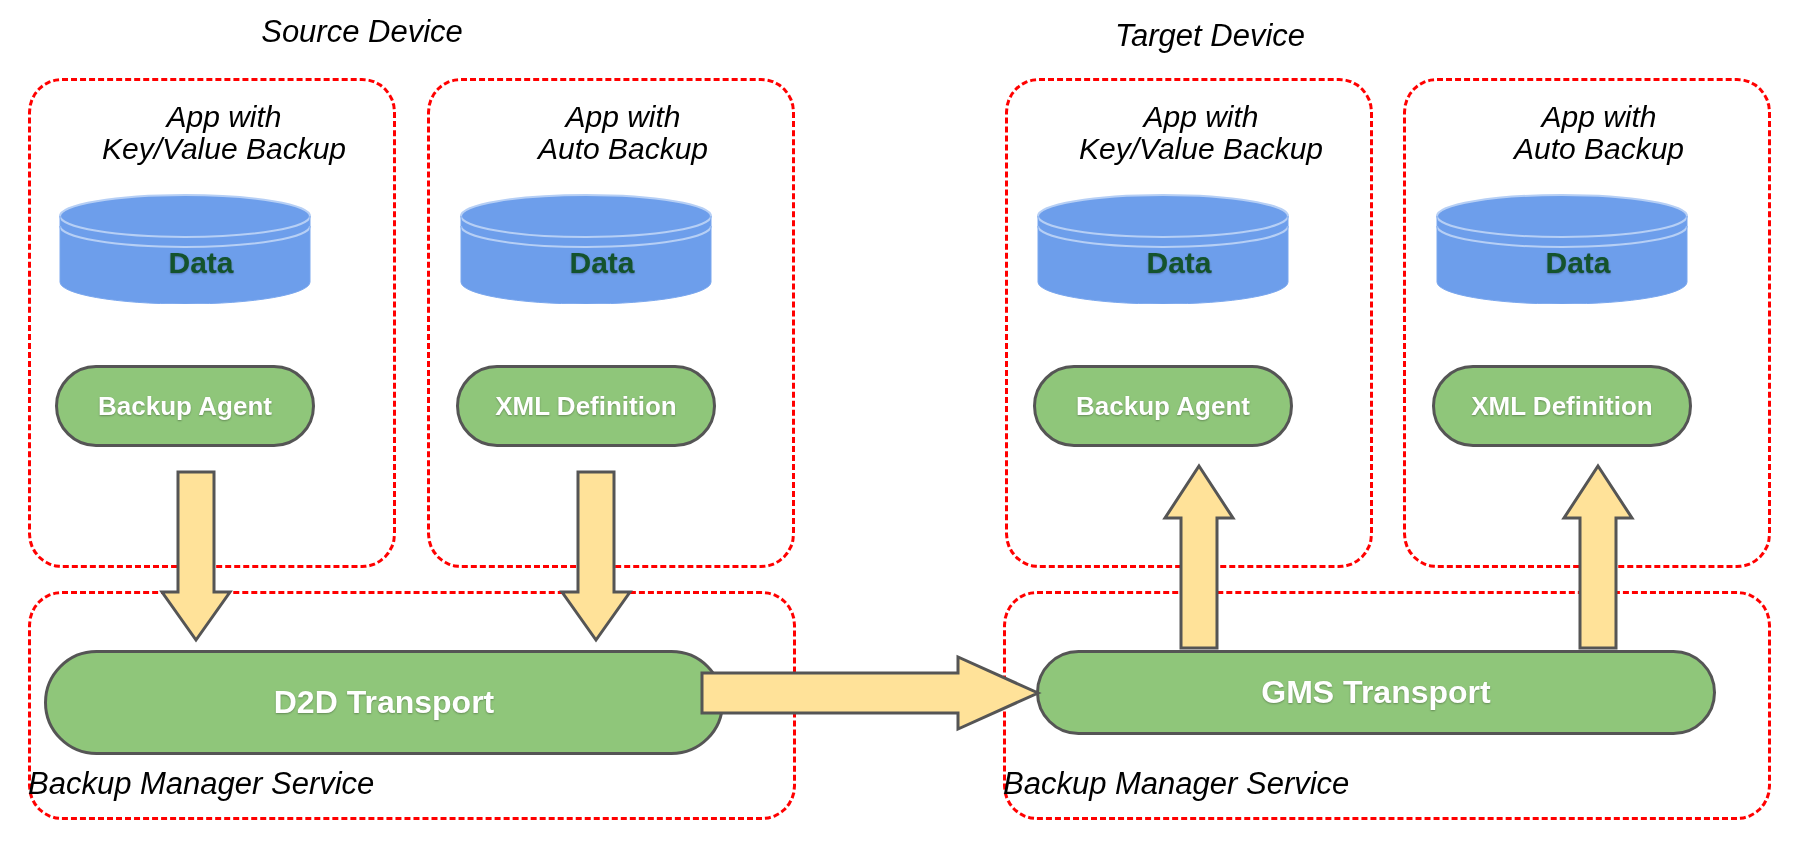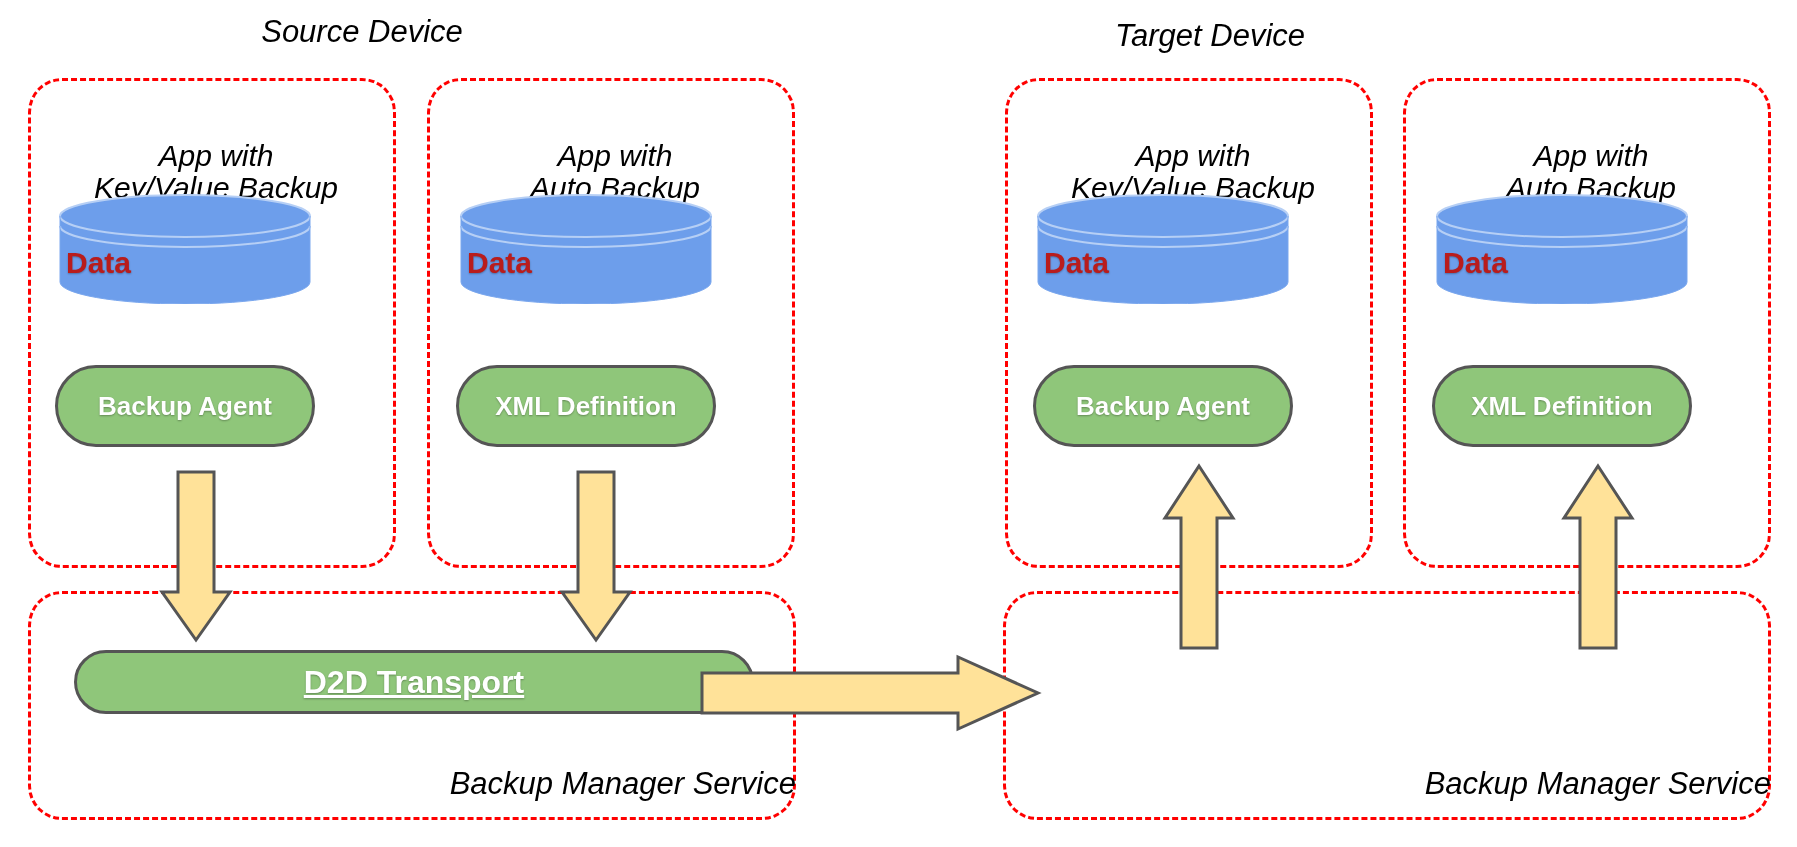--- a/index.html
+++ b/index.html
@@ -31,42 +31,42 @@
   
   .app-caption{
     position:absolute;
     font-style:italic;
     font-size:30px;
     line-height:1.07;
     color:#000;
     text-align:center;
     white-space:pre-line;
     width:100%;
-    left:4px;
-    margin-top:39px;
+    left:12px;
   }
 
   
   .service-caption{
     position:absolute;
     font-style:italic;
     font-size:31px;
     color:#000;
-    text-align:right;
+    text-align:left;
     white-space:nowrap;
     line-height:1;
   }
 
   
   .cylinder{position:absolute;}
   .cylinder svg{display:block;}
   .cyl-label{
     position:absolute;
-    left:8px;width:100%;
-    color:#b91c1c;
+    left:16px;width:100%;
+    text-align:center;
+    color:#14532d;
     font-weight:bold;
     font-size:30px;
     text-shadow:0 1px 2px rgba(0,0,0,.30);
     pointer-events:none;
   }
 
   
   .pill{
     position:absolute;
     background:#8fc67a;
@@ -126,21 +126,21 @@
       <path d="M2,22 L2,88 A125,22 0 0 0 252,88 L252,22" fill="none" stroke="#7aa7ee" stroke-width="1"></path>
     </svg>
     <div class="cyl-label" style="top:52px;">Data</div>
   </div>
 
   <div class="pill" style="left:456px;top:365px;width:260px;height:82px;">XML Definition</div>
 
   <div class="dashed-box" style="left:28px;top:591px;width:768px;height:229px;">
   </div>
 
-  <div class="pill transport" style="left:74px;top:650px;width:680px;height:64px;text-decoration:underline;">D2D Transport</div>
+  <div class="pill transport" style="left:44px;top:650px;width:680px;height:105px;">D2D Transport</div>
 
   <div class="service-caption" style="left:28px;top:768px;width:768px;">Backup Manager Service</div>
 
   <div class="dashed-box" style="left:1005px;top:78px;width:368px;height:490px;">
     <div class="app-caption" style="top:20px;">App with
 Key/Value Backup</div>
   </div>
 
   <div class="cylinder" style="left:1036px;top:194px;width:254px;height:110px;">
     <svg width="254" height="110" viewBox="0 0 254 110">
@@ -167,20 +167,21 @@
       <path d="M2,22 L2,88 A125,22 0 0 0 252,88 L252,22" fill="none" stroke="#7aa7ee" stroke-width="1"></path>
     </svg>
     <div class="cyl-label" style="top:52px;">Data</div>
   </div>
 
   <div class="pill" style="left:1432px;top:365px;width:260px;height:82px;">XML Definition</div>
 
   <div class="dashed-box" style="left:1003px;top:591px;width:768px;height:229px;">
   </div>
 
+  <div class="pill transport" style="left:1036px;top:650px;width:680px;height:85px;">GMS Transport</div>
 
   <div class="service-caption" style="left:1003px;top:768px;width:768px;">Backup Manager Service</div>
 
   <div class="layer-arrows">
 
     <div class="arrow" style="left:160px;top:470px;width:72px;height:185px;">
       <svg width="72" height="185" viewBox="0 0 72 185">
         <path d="M18,2 L54,2 L54,122 L70,122 L36,170 L2,122 L18,122 Z" fill="#ffe299" stroke="#555555" stroke-width="3" stroke-linejoin="miter"></path>
       </svg>
     </div>

